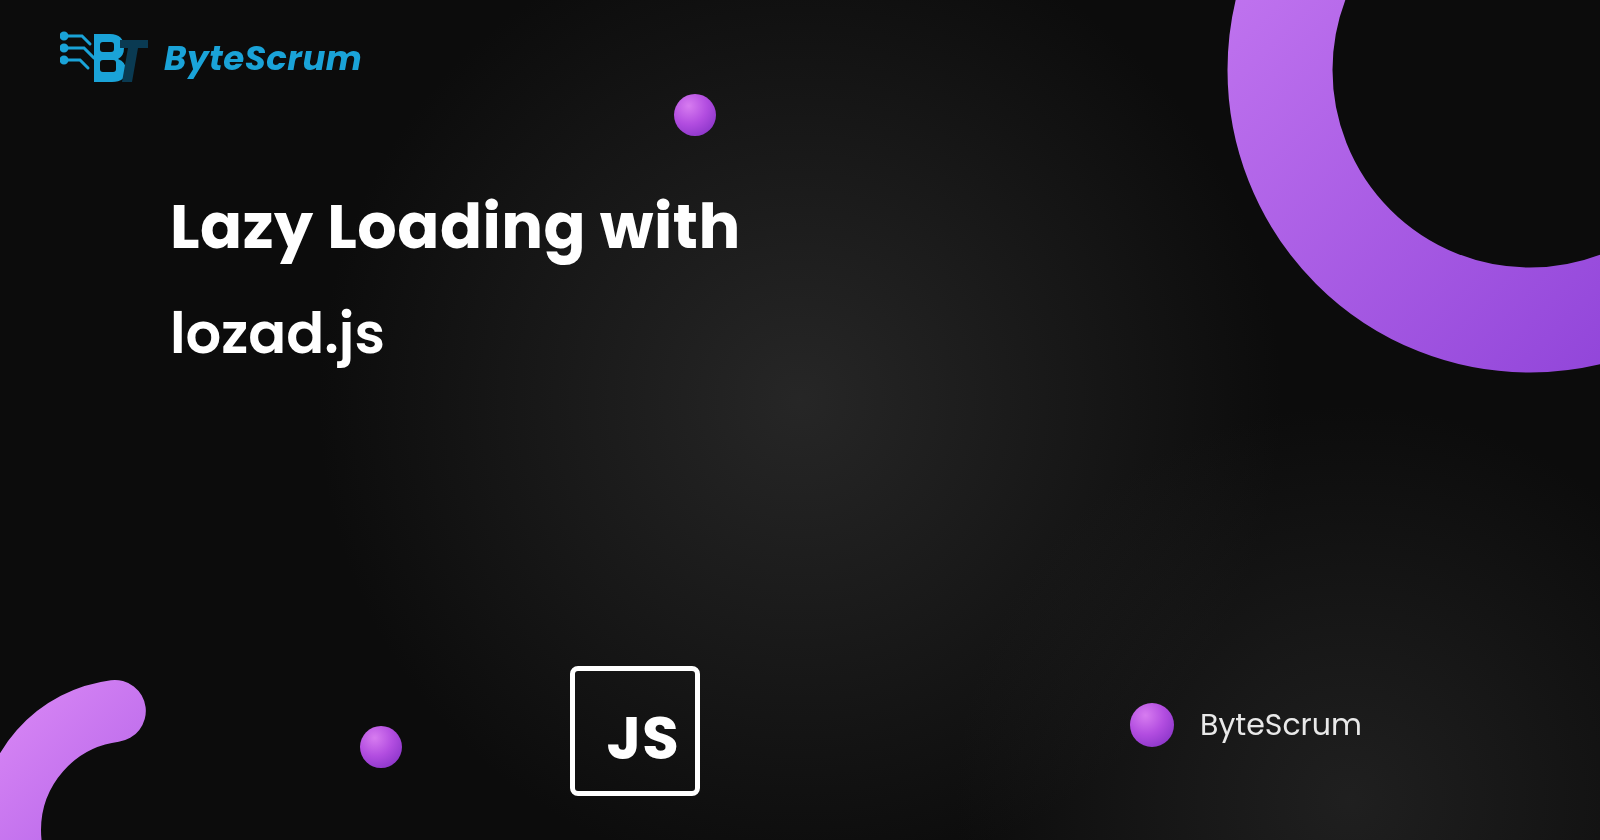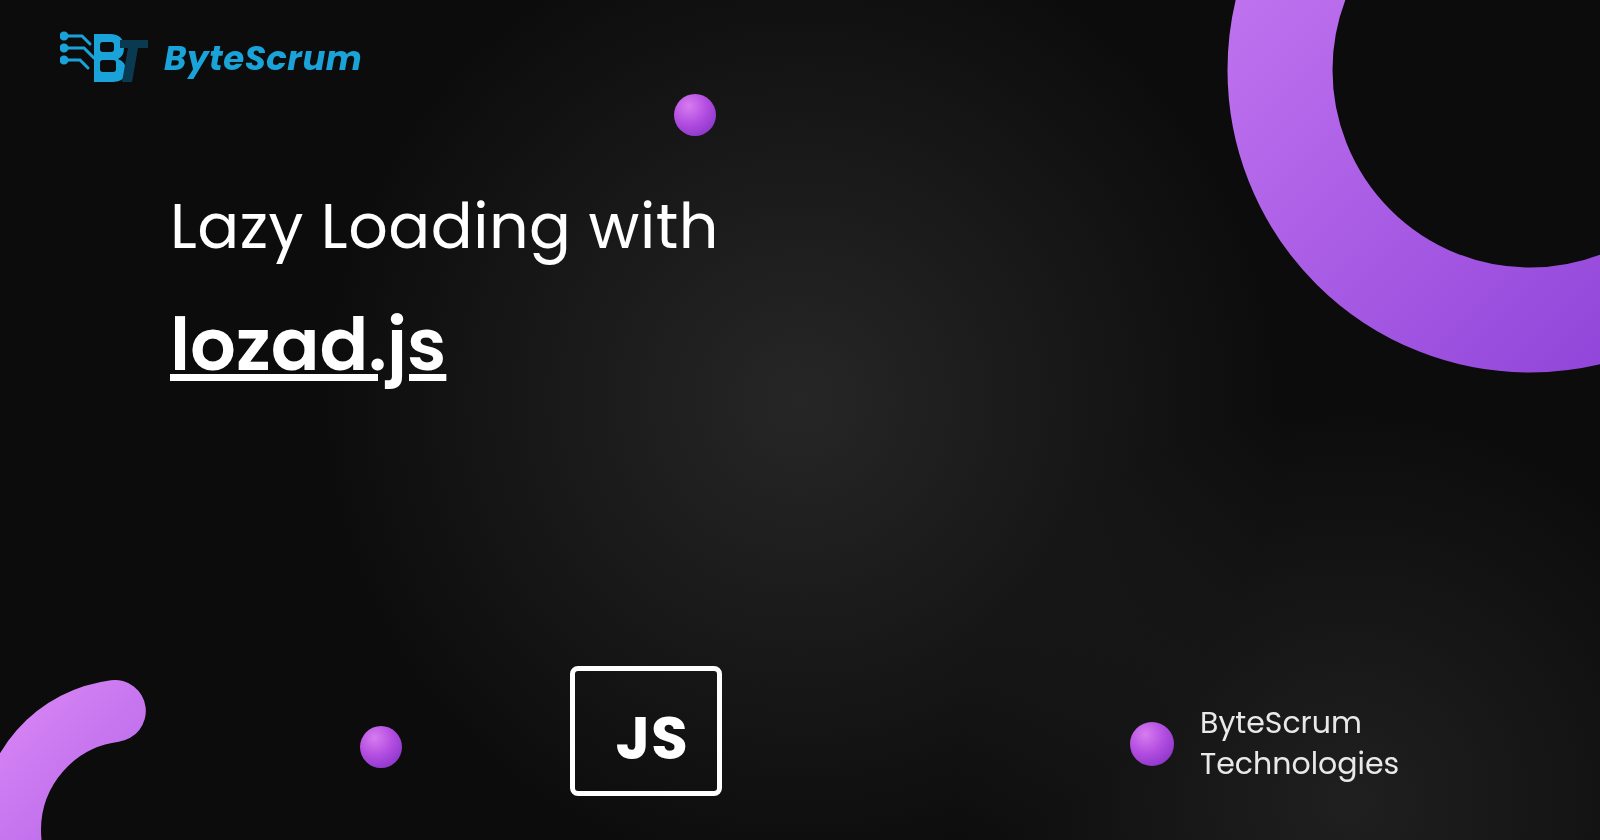--- a/index.html
+++ b/index.html
@@ -43,48 +43,47 @@
   }
 
   
   .headline {
     position: absolute;
     left: 170px;
     top: 180px;
   }
   .headline .line1 {
     font-size: 62px;
-    font-weight: 400;
+    font-weight: 700;
     letter-spacing: 0.5px;
   }
   .headline .line2 {
     font-size: 150px;
     font-weight: 700;
     letter-spacing: 1px;
     line-height: 1.05;
     margin-top: 4px;
   }
   .headline .line3 {
-    font-size: 72px;
+    font-size: 56px;
     font-weight: 600;
     margin-top: 18px;
-    text-decoration: underline;
   }
 
   
   .js-logo {
     position: absolute;
     left: 570px; top: 666px;
-    width: 152px; height: 130px;
+    width: 130px; height: 130px;
     border: 5px solid #ffffff;
     border-radius: 8px;
     display: flex;
     align-items: flex-end;
     justify-content: flex-end;
-    padding: 8px 28px;
+    padding: 8px 15px;
   }
   .js-logo span {
     font-size: 60px;
     font-weight: 700;
     letter-spacing: 1px;
   }
 
   
   .attribution {
     position: absolute;
@@ -197,15 +196,14 @@
 </div>
 
 <div class="js-logo">
   <span>JS</span>
 </div>
 
 <div class="attribution">
   <div class="dot"></div>
   <div class="text">
     <div>ByteScrum</div>
-    <div>Technologies</div>
   </div>
 </div>
 
 </body></html>

